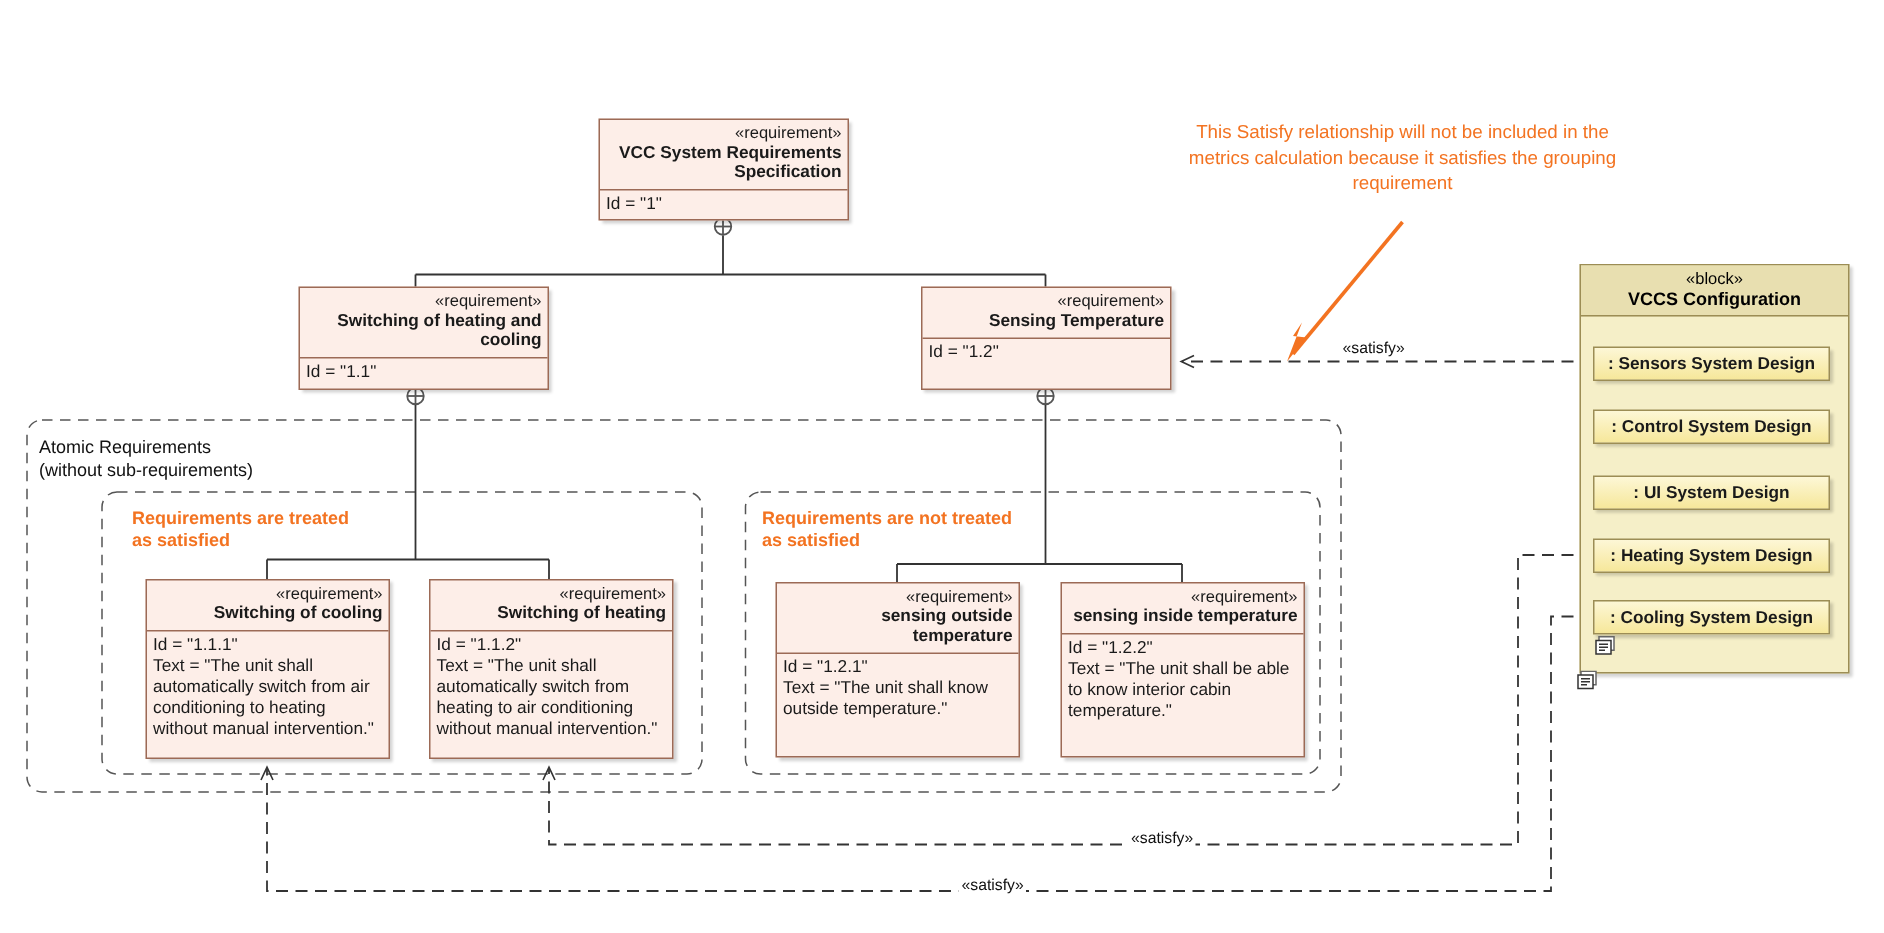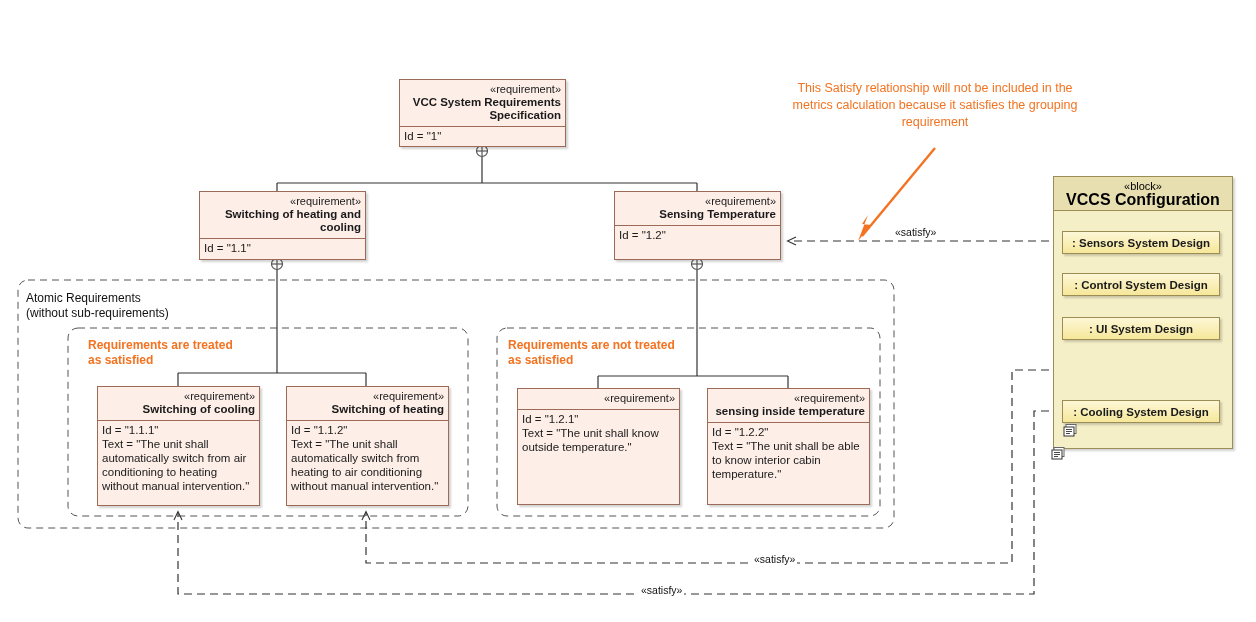--- a/index.html
+++ b/index.html
@@ -67,21 +67,21 @@
     z-index:5;
   }
   .block .bhdr{
     background:#e8dfb0;
     border-bottom:1px solid #9c8d55;
     text-align:center;
     padding:3px 4px 4px 4px;
     line-height:13px;
   }
   .block .bstereo{font-size:11px;display:block;}
-  .block .bname{font-size:16px;font-weight:bold;display:block;}
+  .block .bname{font-size:12px;font-weight:bold;display:block;}
   .part{
     position:absolute;
     box-sizing:border-box;
     border:1px solid #9c8d55;
     background:#fbf0b8;
     background:linear-gradient(#fdf7d6,#f6e79a);
     box-shadow:2px 2px 2px rgba(0,0,0,0.18);
     font-size:11.5px;
     font-weight:bold;
     color:#1a1a1a;
@@ -225,20 +225,21 @@
     </div>
     <div class="compart" style="height:calc(100% - 33px);">
       <div>Id = "1.1.2"</div>
       <div>Text = "The unit shall automatically switch from heating to air conditioning without manual intervention."</div>
     </div>
   </div>
 
   <div class="req" style="left:517px; top:388px; width:163px; height:117px;">
     <div class="hdr">
       <span class="stereo">«requirement»</span>
+      <span class="nm">sensing outside temperature</span>
     </div>
     <div class="compart" style="height:calc(100% - 46px);">
       <div>Id = "1.2.1"</div>
       <div>Text = "The unit shall know outside temperature."</div>
     </div>
   </div>
 
   <div class="req" style="left:707px; top:388px; width:163px; height:117px;">
     <div class="hdr">
       <span class="stereo">«requirement»</span>
@@ -253,20 +254,21 @@
   <div class="block" style="left:1053px; top:176px; width:180px; height:273px;">
     <div class="bhdr">
       <span class="bstereo">«block»</span>
       <span class="bname">VCCS Configuration</span>
     </div>
   </div>
 
   <div class="part" style="left:1062px; top:231px; width:158px; height:23px;">: Sensors System Design</div>
   <div class="part" style="left:1062px; top:273px; width:158px; height:23px;">: Control System Design</div>
   <div class="part" style="left:1062px; top:317px; width:158px; height:23px;">: UI System Design</div>
+  <div class="part" style="left:1062px; top:359px; width:158px; height:23px;">: Heating System Design</div>
   <div class="part" style="left:1062px; top:400px; width:158px; height:23px;">: Cooling System Design</div>
 
   <svg class="dicon" style="left:1063px; top:424px;" viewBox="0 0 16 15">
     <rect x="3" y="0.5" width="10" height="9" fill="#fff" stroke="#666" stroke-width="1"></rect>
     <rect x="1" y="3" width="10" height="9" fill="#fff" stroke="#333" stroke-width="1"></rect>
     <path d="M3,5.5 h6 M3,7.5 h6 M3,9.5 h4" stroke="#333" stroke-width="0.9"></path>
   </svg>
   <svg class="dicon" style="left:1051px; top:447px;" viewBox="0 0 16 15">
     <rect x="3" y="0.5" width="10" height="9" fill="#fff" stroke="#666" stroke-width="1"></rect>
     <rect x="1" y="3" width="10" height="9" fill="#fff" stroke="#333" stroke-width="1"></rect>

